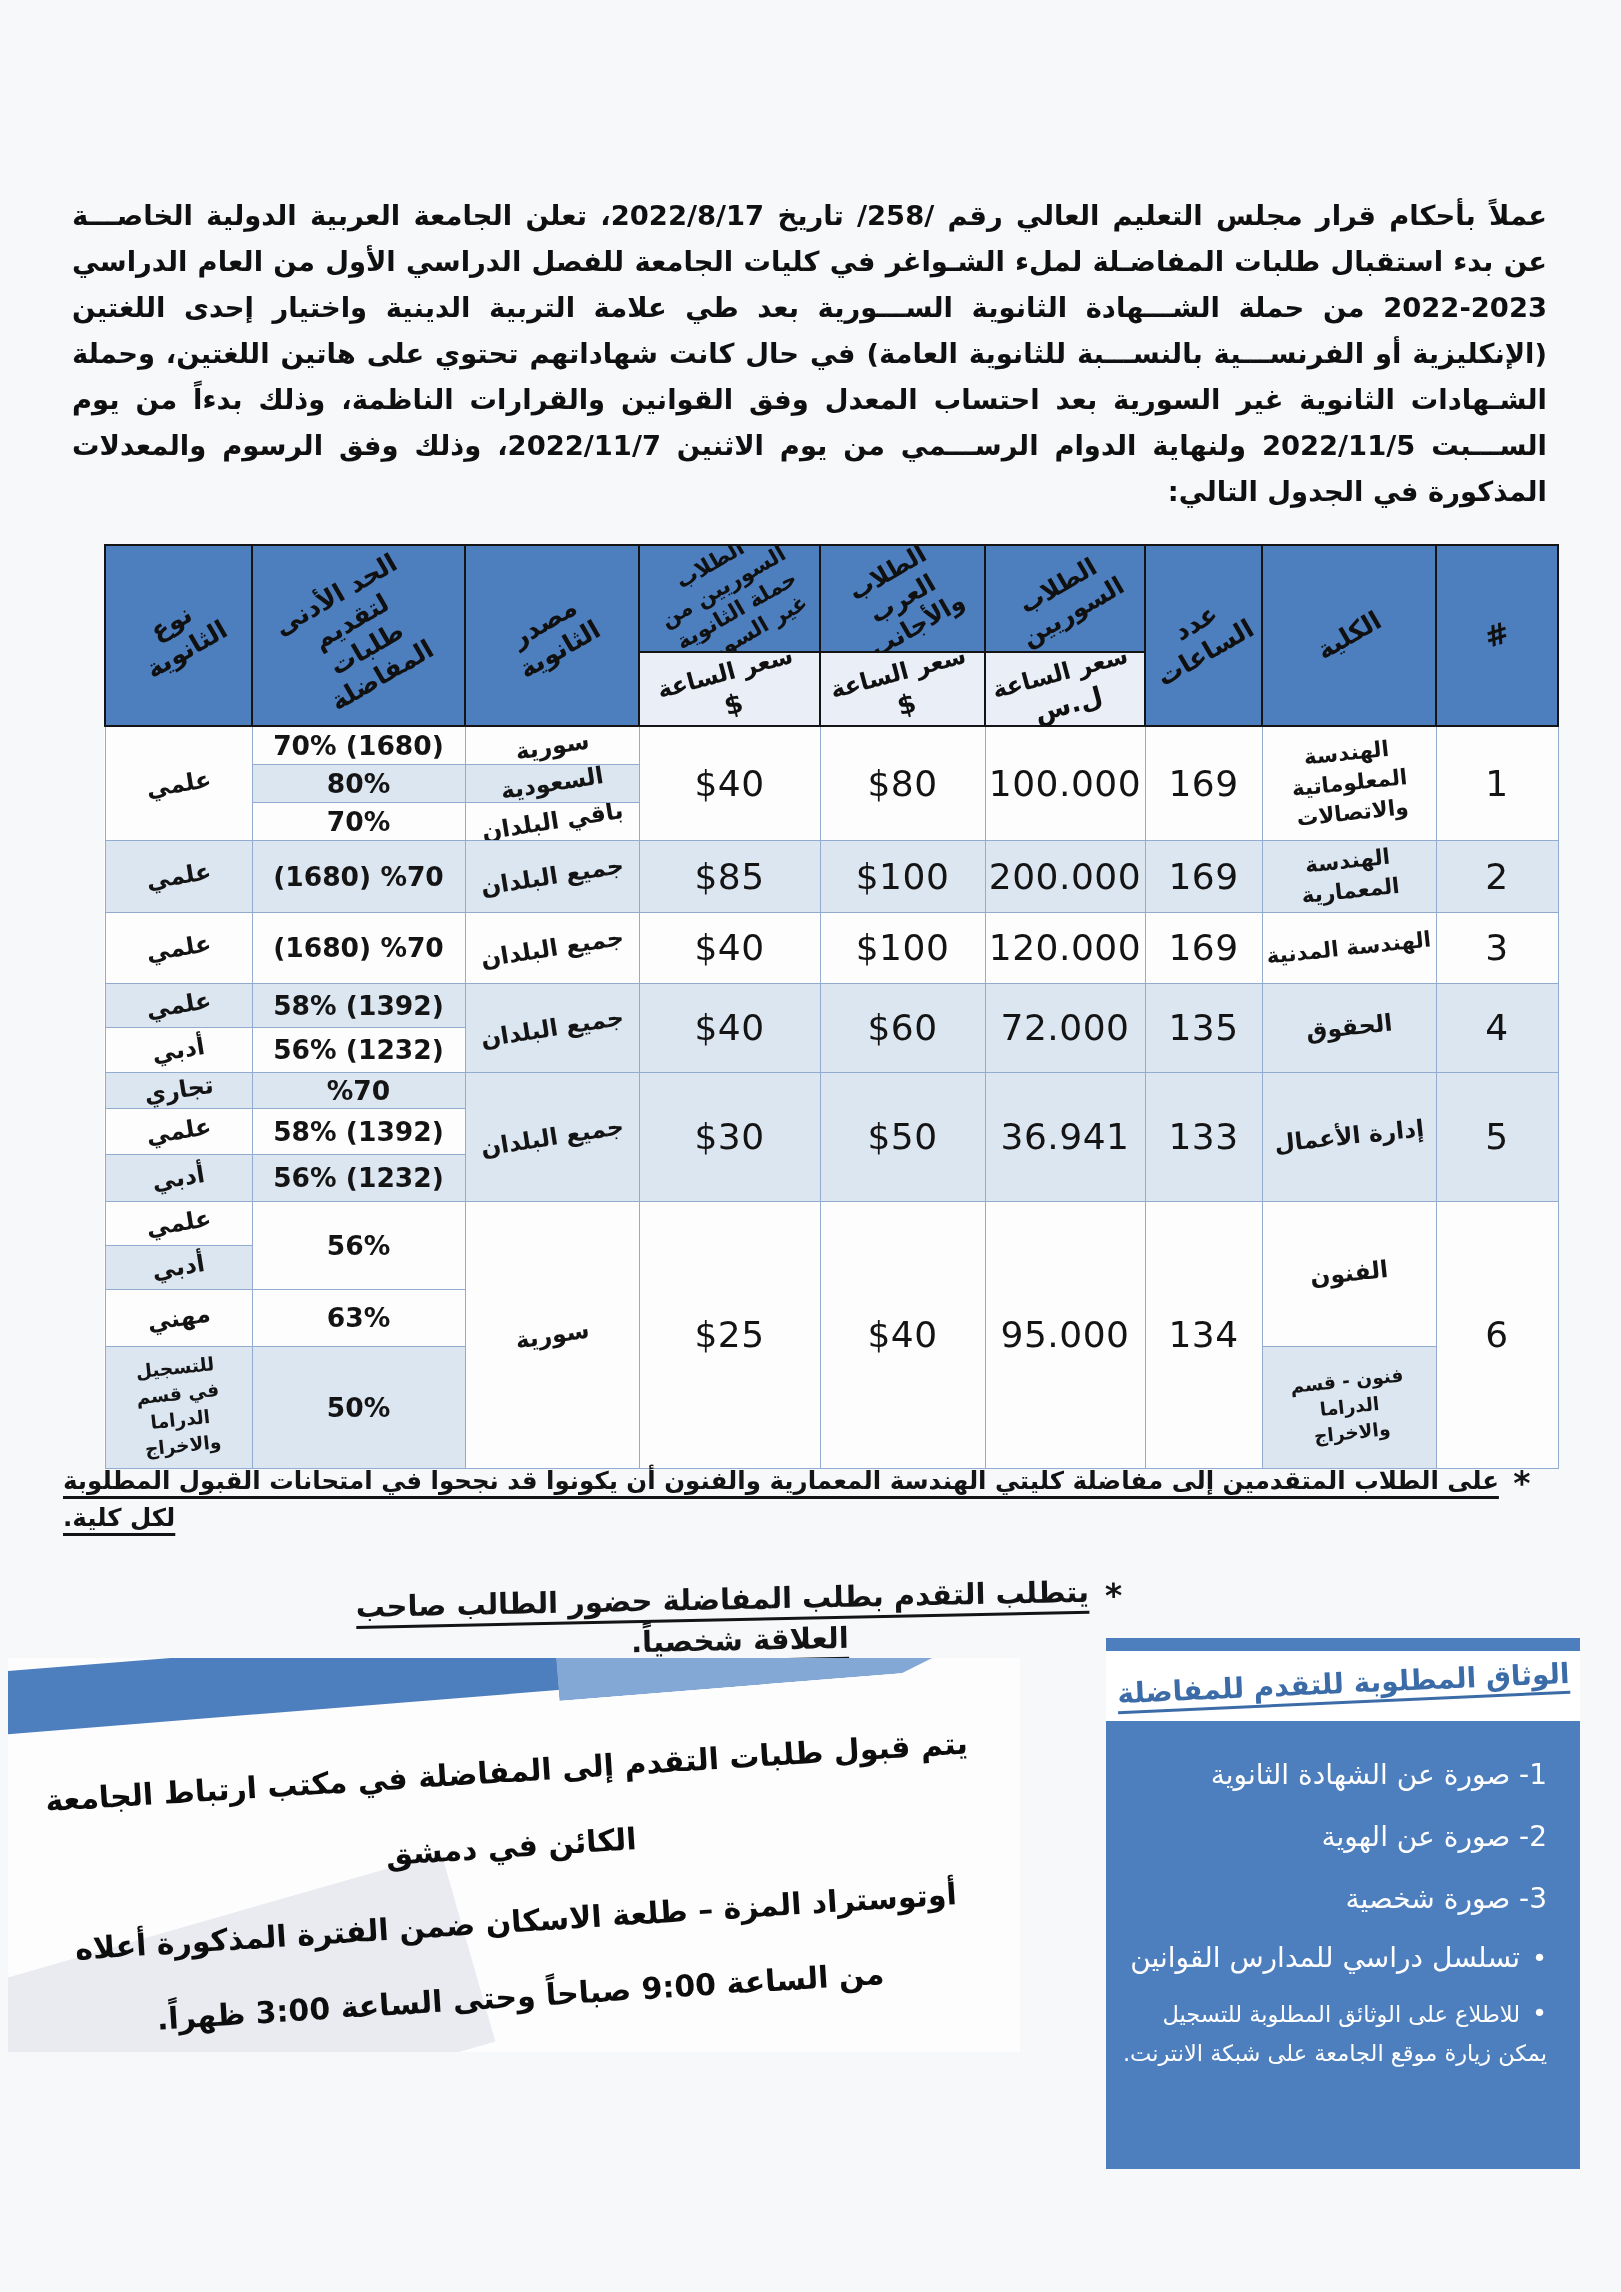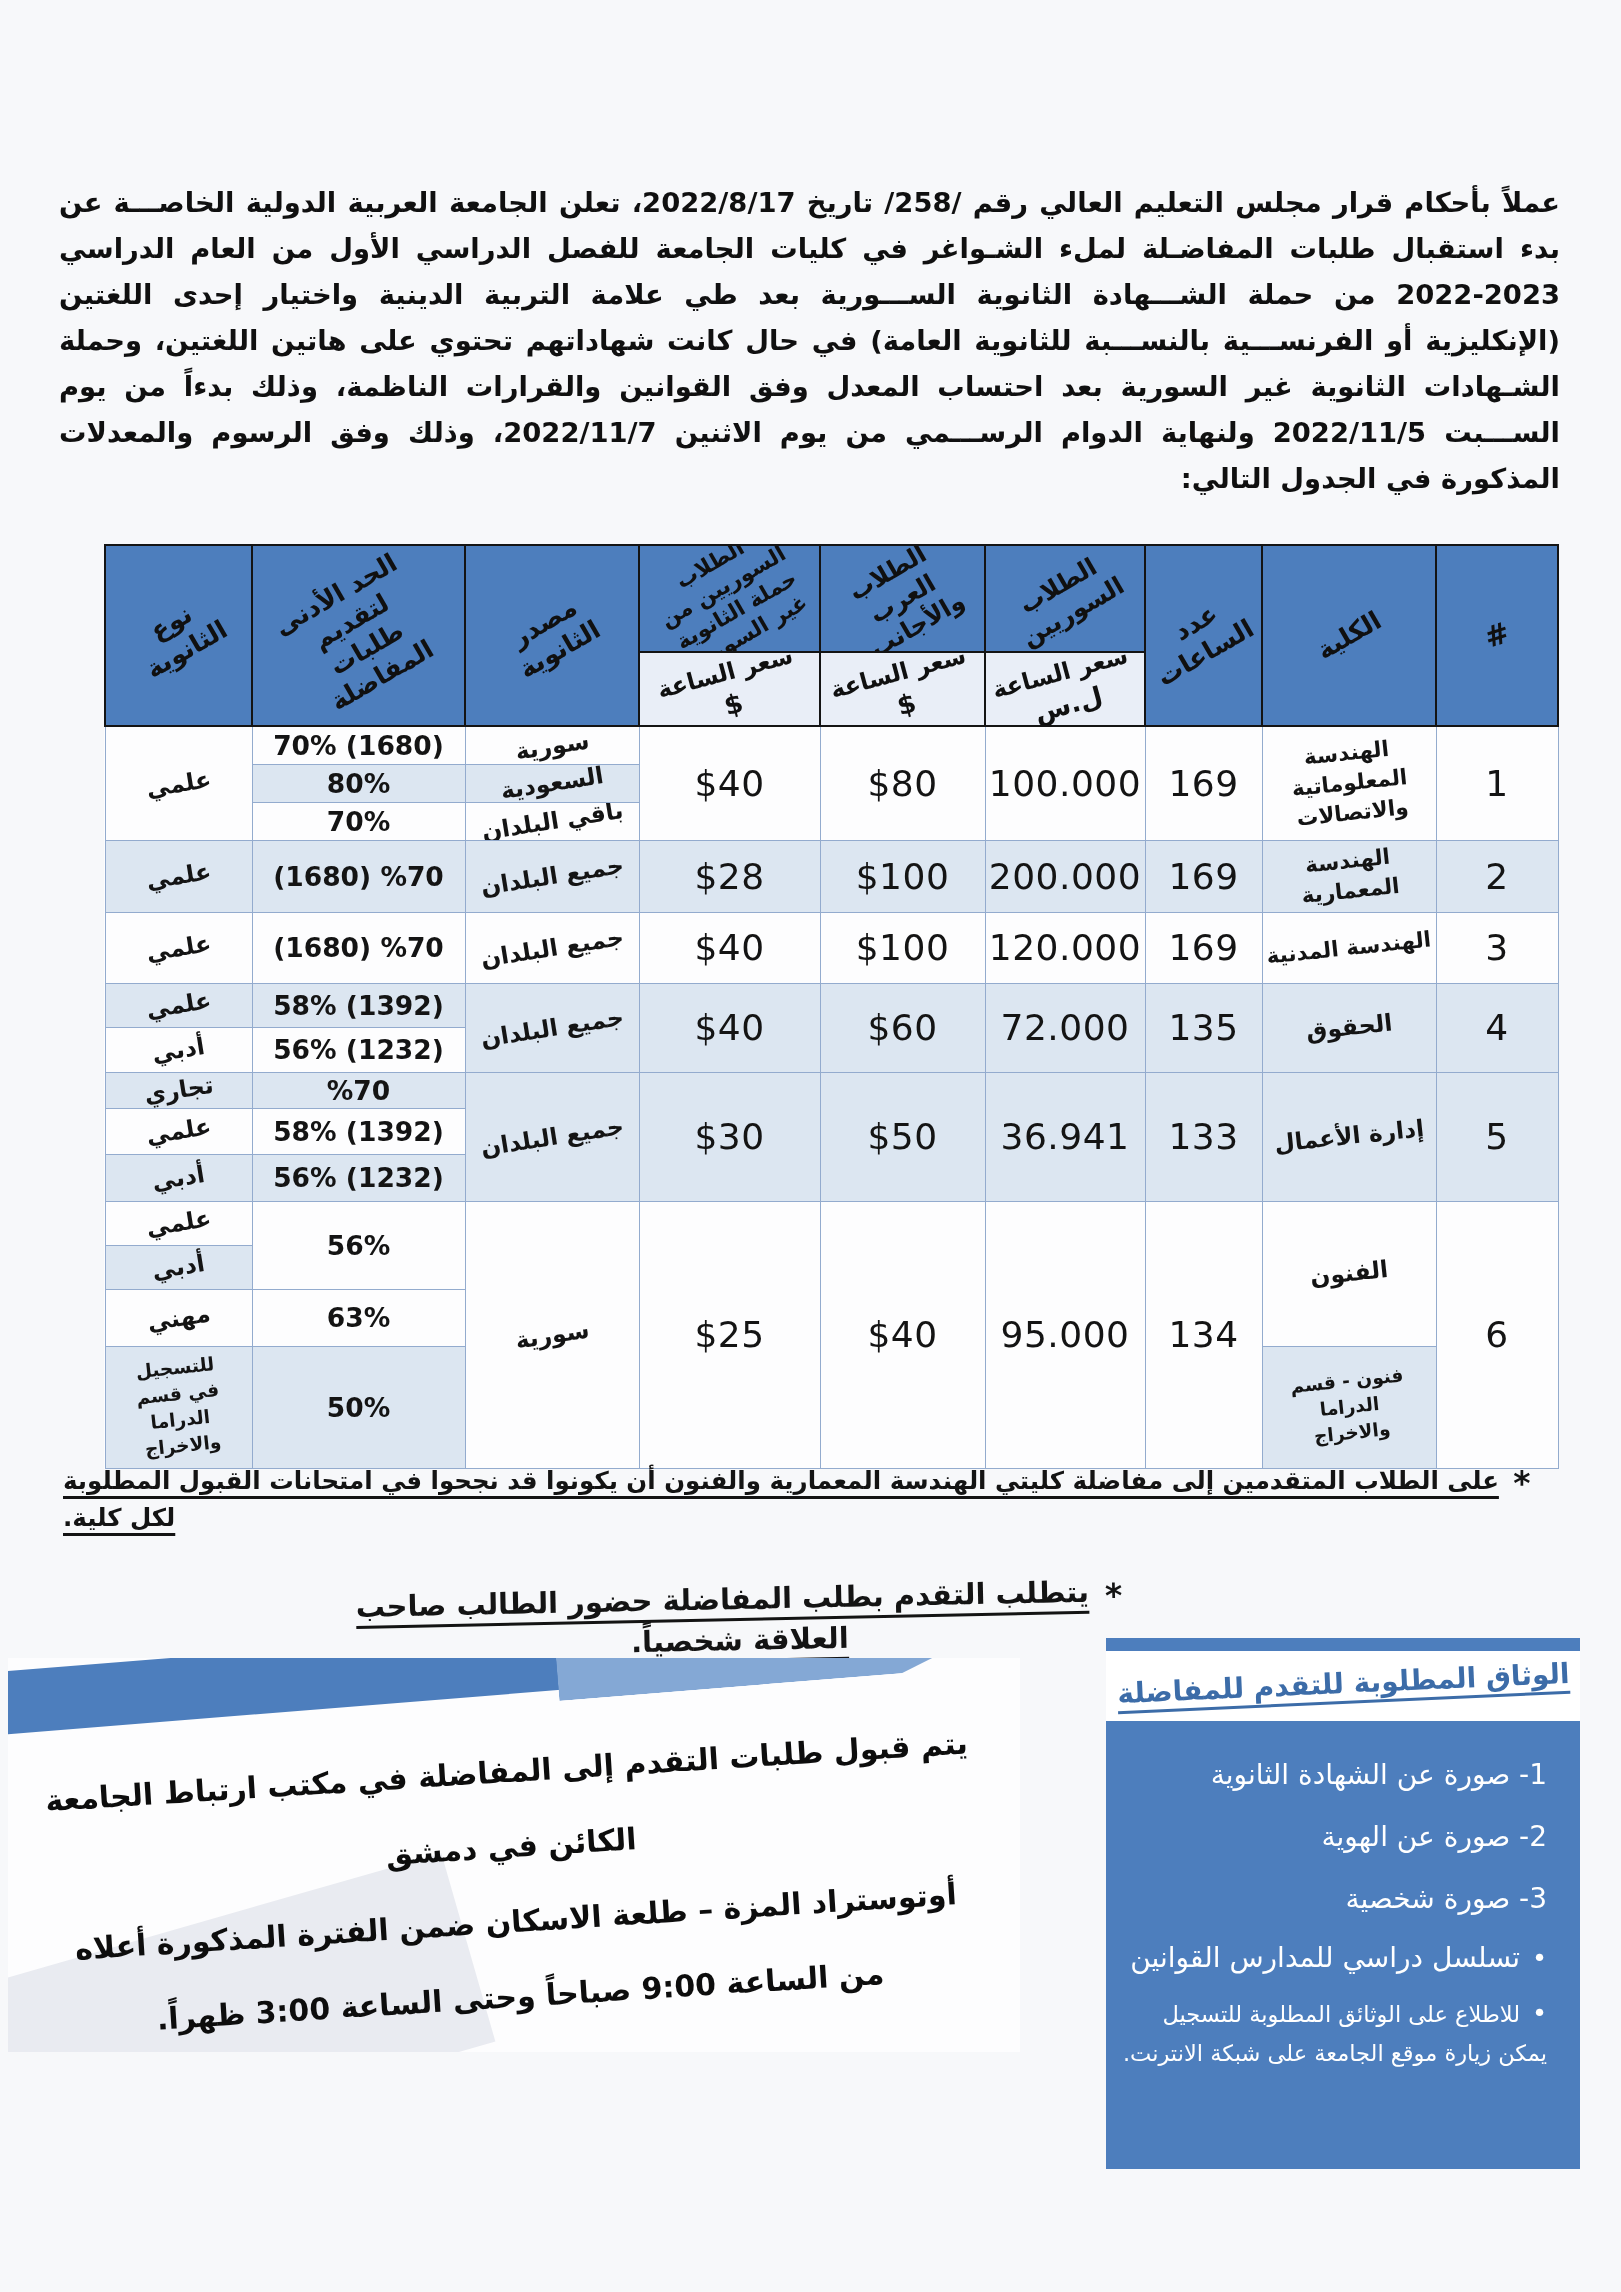--- a/index.html
+++ b/index.html
@@ -1,20 +1,20 @@
 <!DOCTYPE html>
 <html dir="rtl" lang="ar"><head>
 <meta charset="utf-8">
 <style>
   html,body{margin:0;padding:0;background:#e8e8ea;}
   .page{position:relative;width:1621px;height:2293px;background:#f7f8fa;overflow:hidden;
         font-family:"DejaVu Sans",sans-serif;color:#141414;direction:rtl;}
 
   
-  .intro{position:absolute;top:178px;right:59px;left:57px;margin:2px;
+  .intro{position:absolute;top:178px;right:59px;left:57px;margin:15px;
          font-size:27.4px;font-weight:bold;line-height:46px;text-align:justify;color:#101010;}
 
   
   .tbl{position:absolute;top:544px;right:62px;width:1455px;border-collapse:collapse;
        table-layout:fixed;background:#fdfdfe;}
   .tbl td,.tbl th{border:1px solid #93abce;text-align:center;vertical-align:middle;
                   padding:0;overflow:hidden;}
   .tbl th{background:#4d7ebd;border:2px solid #141414;font-weight:bold;color:#101010;}
   .hdr-rot{display:inline-block;transform:rotate(-30deg);line-height:1.22;font-size:25.5px;}
   .h-num  .hdr-rot{font-size:29px;transform:rotate(-18deg);}
@@ -133,21 +133,21 @@
       <td class="ar wh"><span class="tilt">باقي البلدان</span></td>
       <td class="minv wh"><span class="num">70%</span></td>
     </tr>
 
     <tr style="height:72px">
       <td class="big sh"><span>2</span></td>
       <td class="ar-sm sh"><span class="tilt-sm" style="width:108px">الهندسة المعمارية</span></td>
       <td class="big sh"><span>169</span></td>
       <td class="big sh"><span>200.000</span></td>
       <td class="big sh"><span>$100</span></td>
-      <td class="big sh"><span>$28</span></td>
+      <td class="big sh"><span>$85</span></td>
       <td class="ar sh"><span class="tilt">جميع البلدان</span></td>
       <td class="minv sh"><span class="num">(1680) %70</span></td>
       <td class="ar sh"><span class="tilt">علمي</span></td>
     </tr>
 
     <tr style="height:71px">
       <td class="big wh"><span>3</span></td>
       <td class="ar-sm wh"><span class="tilt-sm">الهندسة المدنية</span></td>
       <td class="big wh"><span>169</span></td>
       <td class="big wh"><span>120.000</span></td>

